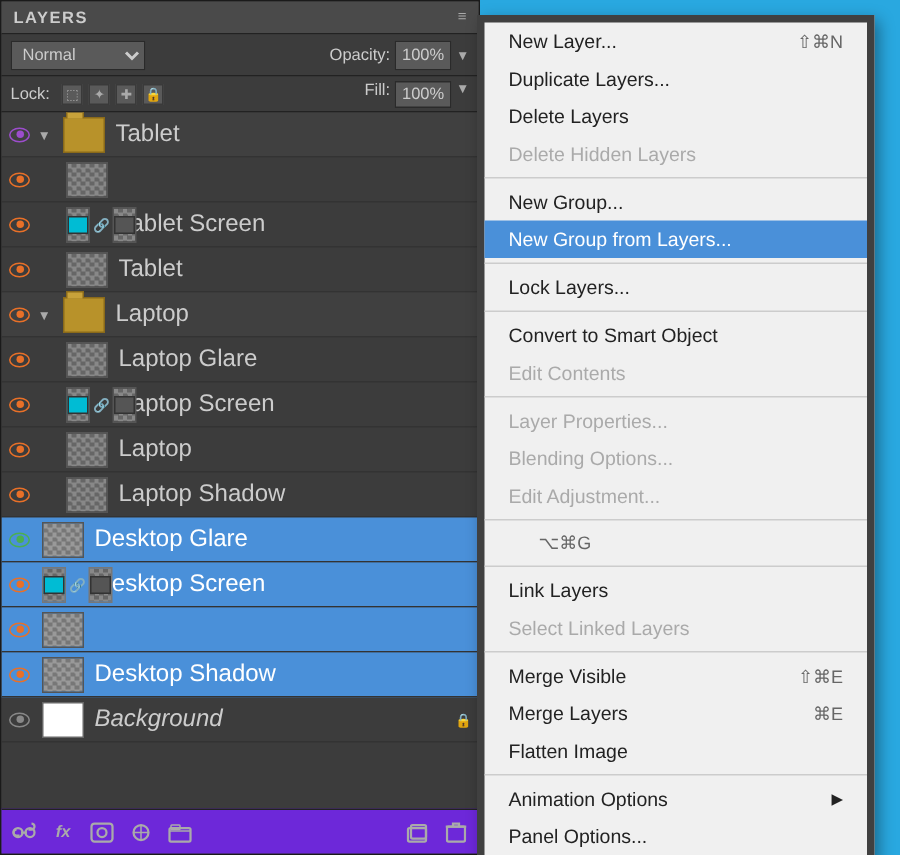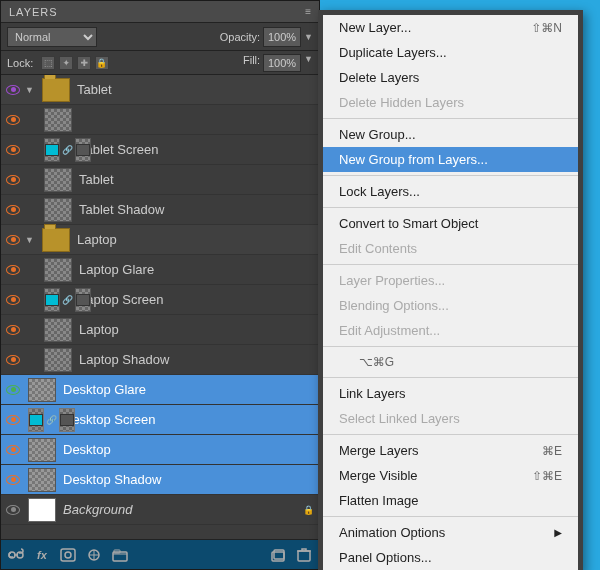--- a/index.html
+++ b/index.html
@@ -32,21 +32,21 @@
       padding: 4px 8px;
       display: flex;
       align-items: center;
       justify-content: space-between;
       height: 22px;
     }
 
     .panel-title {
       color: #ccc;
       font-size: 11px;
-      font-weight: normal;
+      font-weight: bold;
       letter-spacing: 1px;
       text-transform: uppercase;
     }
 
     .panel-collapse {
       color: #aaa;
       font-size: 10px;
       cursor: pointer;
     }
 
@@ -260,21 +260,21 @@
     .thumb-inner-darkgray {
       width: 18px;
       height: 14px;
       background: #555;
       border: 1px solid #333;
     }
 
     .layer-name {
       flex: 1;
       color: #ccc;
-      font-size: 13px;
+      font-size: 16px;
       white-space: nowrap;
       overflow: hidden;
       text-overflow: ellipsis;
       padding-left: 4px;
     }
 
     .layer-name.selected-text {
       color: #fff;
     }
 
@@ -290,21 +290,21 @@
       justify-content: center;
       font-size: 9px;
       color: #aaa;
     }
 
     
     .panel-toolbar {
       display: flex;
       align-items: center;
       padding: 4px 6px;
-      background: #0c4a6e;
+      background: #6d28d9;
       border-top: 1px solid #222;
       height: 30px;
       gap: 8px;
     }
 
     .toolbar-icon {
       width: 18px;
       height: 18px;
       display: flex;
       align-items: center;
@@ -452,32 +452,20 @@
             <div class="eye-circle"></div>
           </div>
       </div>
       <div class="indent"></div>
       <div class="thumb-col">
         <div class="thumb-box"></div>
       </div>
       <span class="layer-name">Tablet</span>
     </div>
 
-    <div class="layer-item">
-      <div class="eye-col">
-        <div class="eye-icon orange">
-            <div class="eye-circle"></div>
-          </div>
-      </div>
-      <div class="indent"></div>
-      <div class="thumb-col">
-        <div class="thumb-box"></div>
-      </div>
-      <span class="layer-name">Tablet Shadow</span>
-    </div>
 
     <div class="layer-item group-header">
       <div class="eye-col">
         <div class="eye-icon orange">
             <div class="eye-circle"></div>
           </div>
       </div>
       <span class="toggle-arrow">▼</span>
       <div class="thumb-col">
         <div style="width:28px;height:24px;background:#b8922a;border:1px solid #8a6a1a;position:relative;">
@@ -577,21 +565,20 @@
 
     <div class="layer-item selected">
       <div class="eye-col">
         <div class="eye-icon orange">
             <div class="eye-circle"></div>
           </div>
       </div>
       <div class="thumb-col">
         <div class="thumb-box" style="background:repeating-conic-gradient(#777 0% 25%, #999 0% 50%) 0 0 / 6px 6px;"></div>
       </div>
-      <span class="layer-name selected-text">Desktop</span>
     </div>
 
     <div class="layer-item selected">
       <div class="eye-col">
         <div class="eye-icon orange">
             <div class="eye-circle"></div>
           </div>
       </div>
       <div class="thumb-col">
         <div class="thumb-box" style="background:repeating-conic-gradient(#777 0% 25%, #999 0% 50%) 0 0 / 6px 6px;"></div>
@@ -705,26 +692,26 @@
   </div>
   <div class="menu-separator"></div>
   <div class="menu-item">
     <span>Link Layers</span>
   </div>
   <div class="menu-item disabled">
     <span>Select Linked Layers</span>
   </div>
   <div class="menu-separator"></div>
   <div class="menu-item">
+    <span>Merge Visible</span>
+    <span class="menu-shortcut">⇧⌘E</span>
+  </div>
+  <div class="menu-item">
     <span>Merge Layers</span>
     <span class="menu-shortcut">⌘E</span>
-  </div>
-  <div class="menu-item">
-    <span>Merge Visible</span>
-    <span class="menu-shortcut">⇧⌘E</span>
   </div>
   <div class="menu-item">
     <span>Flatten Image</span>
   </div>
   <div class="menu-separator"></div>
   <div class="menu-item" style="justify-content:space-between;">
     <span>Animation Options</span>
     <span class="menu-arrow">▶</span>
   </div>
   <div class="menu-item">

